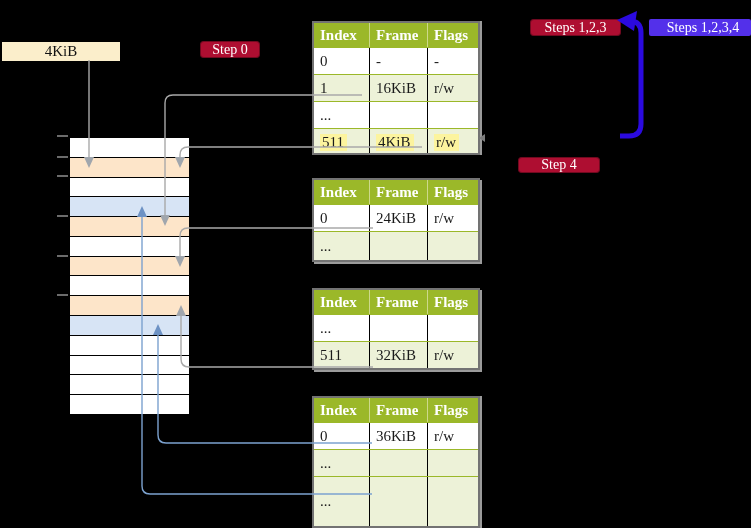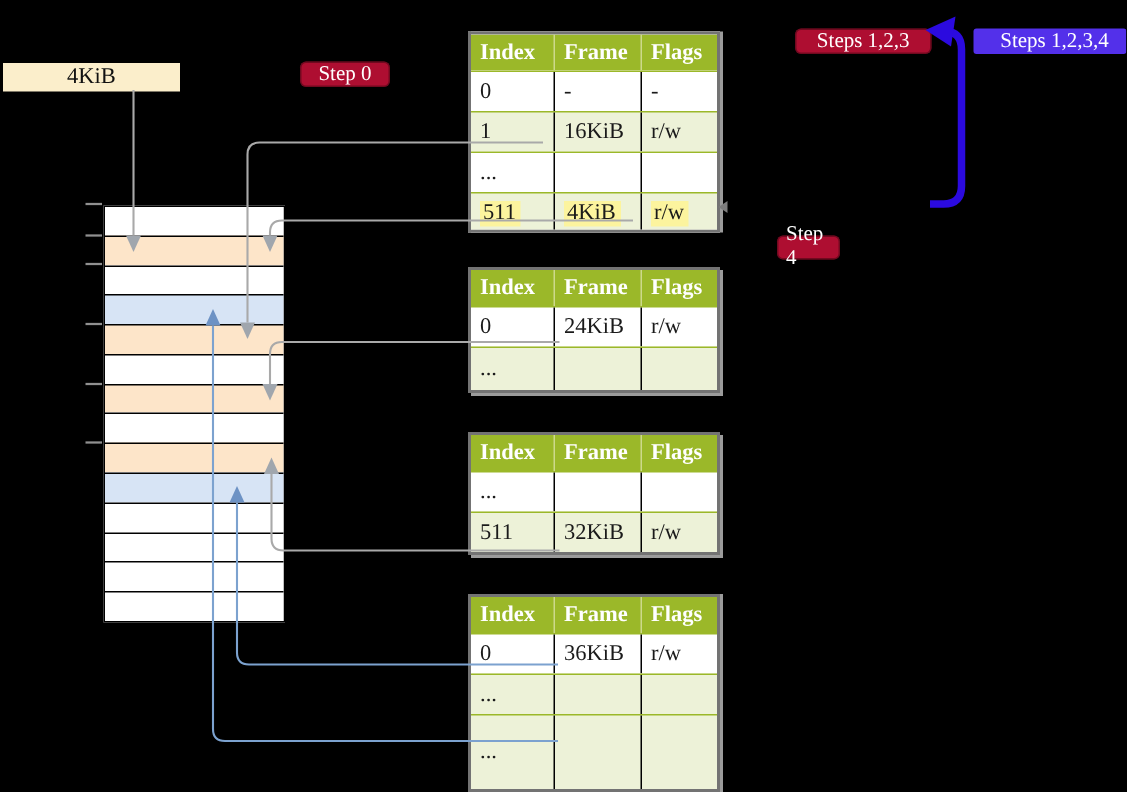--- a/index.html
+++ b/index.html
@@ -9,21 +9,21 @@
   .size-label{position:absolute;left:2px;top:42px;width:118px;height:19px;
     background:#fbeecb;color:#111;font-size:15px;display:flex;align-items:center;justify-content:center;}
   
   .badge{position:absolute;height:17px;color:#fff;font-size:14px;border-radius:4px;
     display:flex;align-items:center;justify-content:center;padding:0 6px;box-sizing:border-box;}
   .badge.red{background:#ae0e31;box-shadow:0 0 0 1px rgba(0,0,0,.35) inset;}
   .badge.blue{background:#5330ea;border-radius:2px;}
   #badge-step0{left:200px;top:41px;width:60px;}
   #badge-steps123{left:510px;top:19px;width:91px;margin-left:20px;}
   #badge-steps1234{left:649px;top:19px;width:102px;padding-left:12px;}
-  #badge-step4{left:518px;top:157px;width:42px;height:16px;}
+  #badge-step4{left:518px;top:157px;width:82px;height:16px;}
   
   #mem{position:absolute;left:69px;top:137px;width:121px;height:278px;
     border:1px solid #000;background:#fff;display:flex;flex-direction:column;box-sizing:border-box;}
   .mrow{flex:1 1 auto;border-top:1px solid #000;}
   .mrow:first-child{border-top:none;}
   .mrow.free{background:#ffffff;}
   .mrow.pagetable{background:#fde5c9;}
   .mrow.data{background:#d7e4f5;}
   
   .ptable{position:absolute;left:312px;width:168px;background:#fff;

